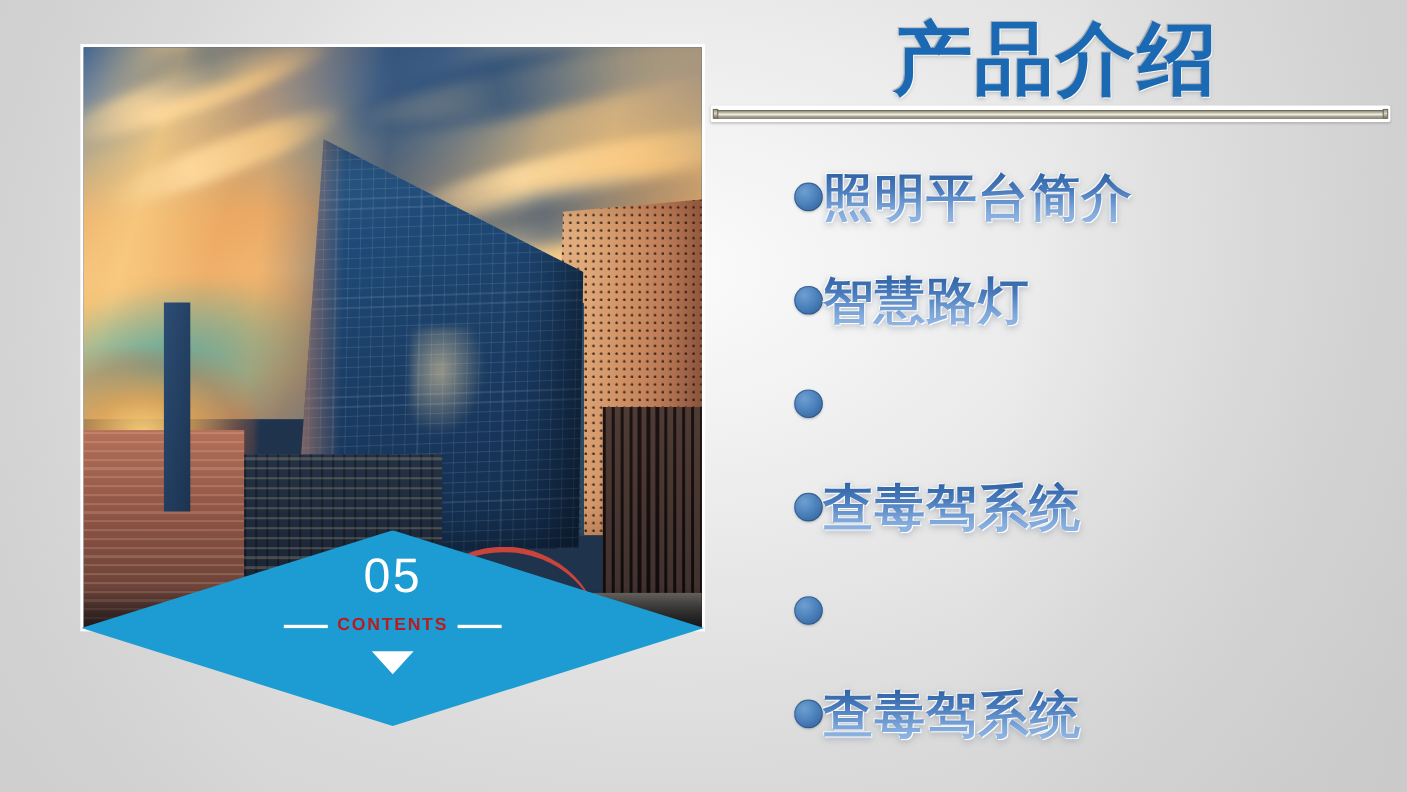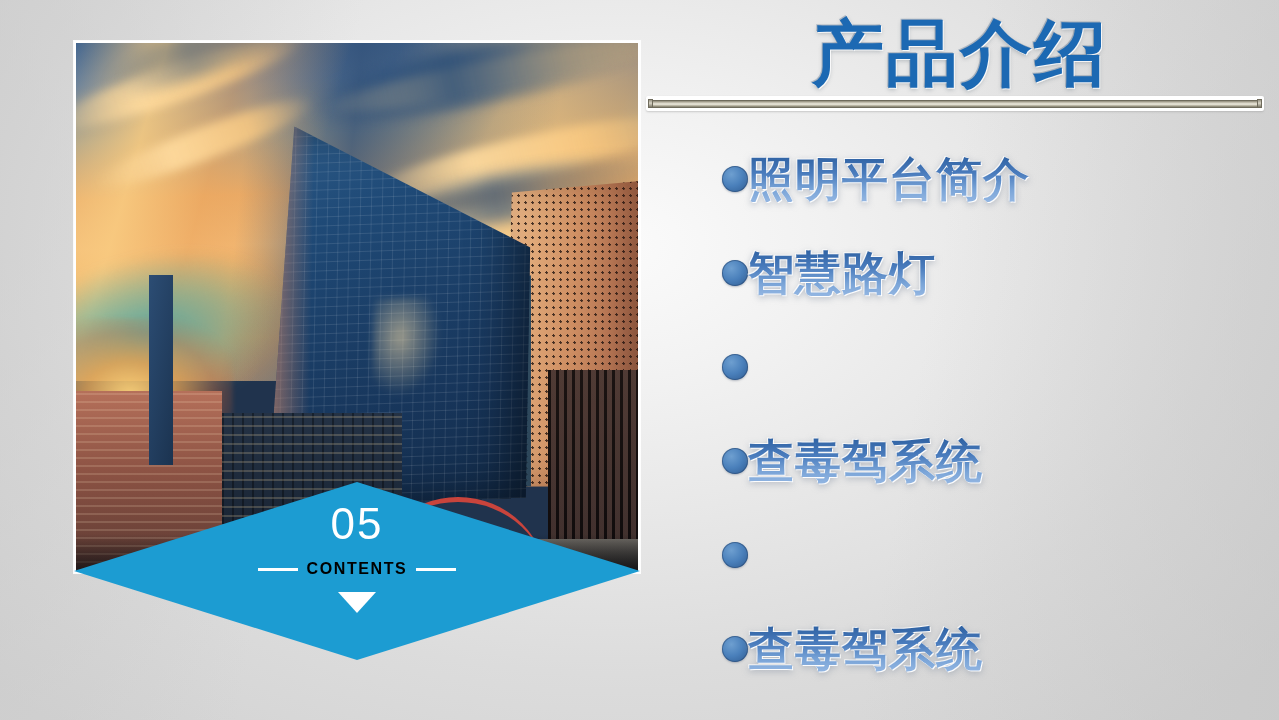--- a/index.html
+++ b/index.html
@@ -291,21 +291,21 @@
   .contents-row .rule {
     display: block;
     width: 40px;
     height: 3px;
     background: #ffffff;
   }
   .contents-txt {
     font-size: 16px;
     font-weight: bold;
     letter-spacing: 1.6px;
-    color: #000000;
+    color: #b91c1c;
   }
   .caret {
     margin-top: 14px;
     width: 0; height: 0;
     border-left: 19px solid transparent;
     border-right: 19px solid transparent;
     border-top: 21px solid #ffffff;
   }
 
   

